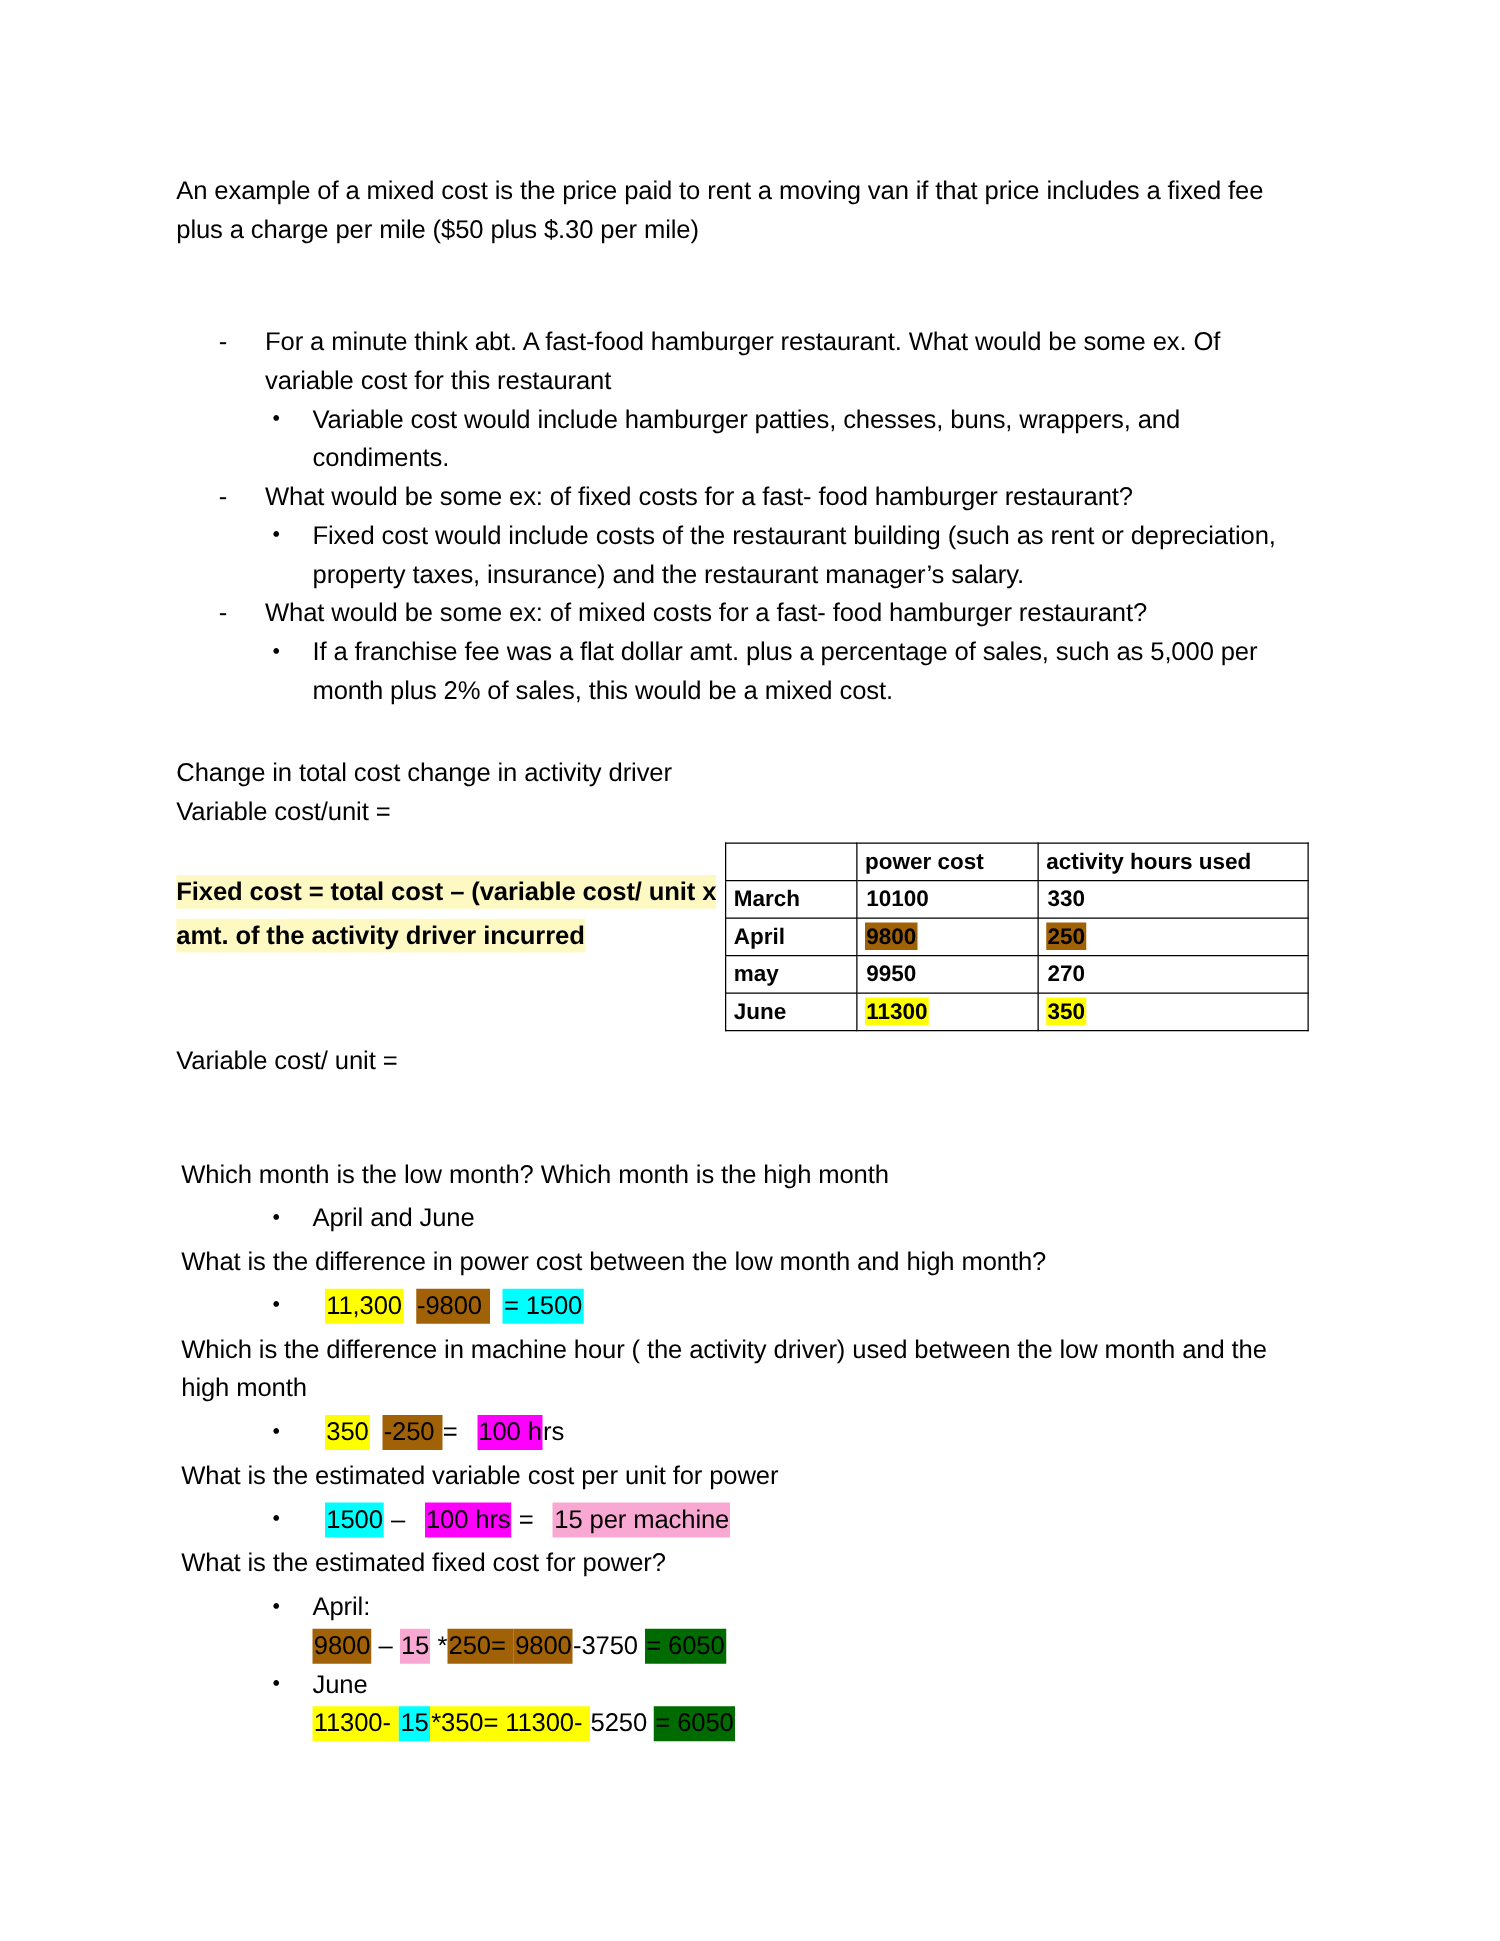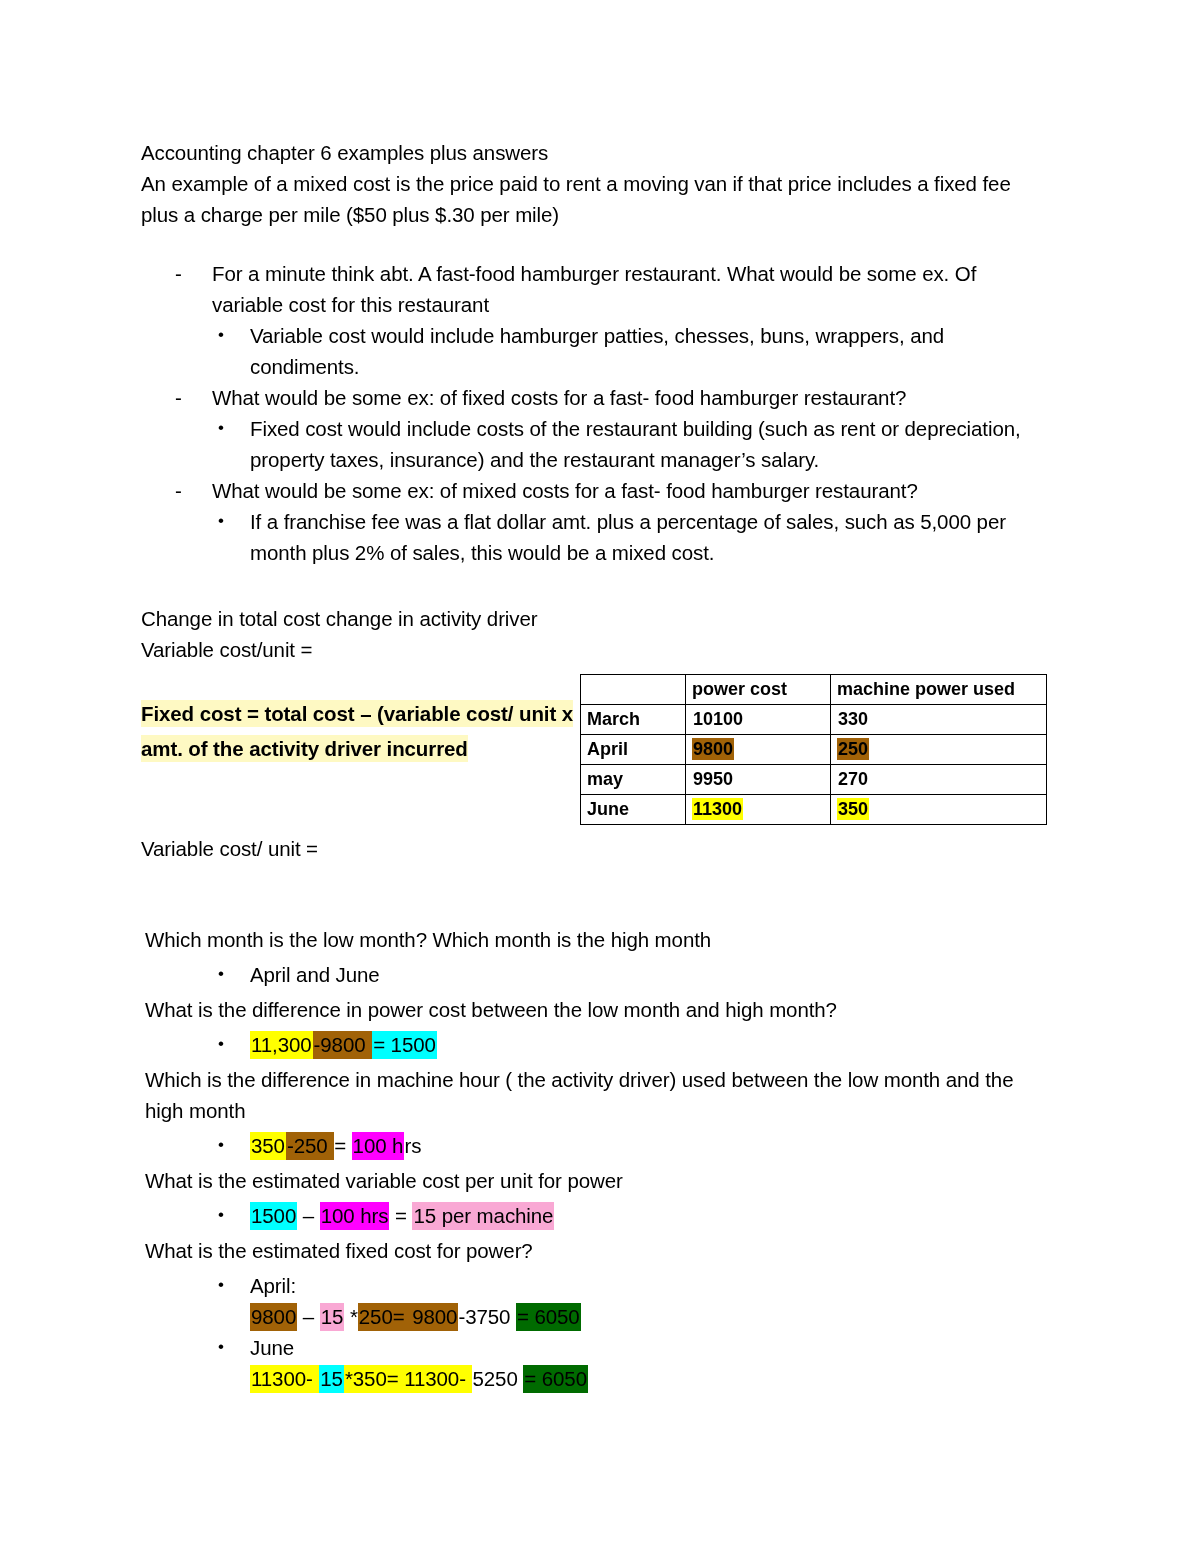--- a/index.html
+++ b/index.html
@@ -112,41 +112,40 @@
 
   
   #varcost-block { top: 833px; }
   #varcost-block p { margin: 0; }
   #varcost-block .frac-line { white-space: nowrap; }
   #varcost-block .frac-line .hl { padding: 2px 1px 3px 1px; }
 
   
   #qa-block { top: 920px; }
   #qa-block p { margin: 4px; }
-  #qa-block .ans-line .hl { padding: 2px 1px 3px 1px; }
+  #qa-block .ans-line .hl { padding: 2px 1px 3px 1px; margin-left: 10px; }
   .answer-indent {
     padding-left: 109px;
     position: relative;
   }
   .answer-indent .marker {
     position: absolute;
     left: 77px;
     top: -1px;
     font-size: 17px;
   }
   .sub-line { padding-left: 109px; }
   .sub-line .hl { padding: 2px 1px 3px 1px; }
 </style>
 </head>
 <body>
 
 <div class="page">
 
   <div class="body-text" id="intro">
-    <p>Accounting chapter 6 examples plus answers</p>
     <p>An example of a mixed cost is the price paid to rent a moving van if that price includes a fixed fee plus a charge per mile ($50 plus $.30 per mile)</p>
   </div>
 
   <div class="body-text" id="outline" style="top: 258px;">
     <ul class="dash-list">
       <li class="dash-item">
         <span class="marker">-</span>
         <span>For a minute think abt. A fast-food hamburger restaurant. What would be some ex. Of variable cost for this restaurant</span>
       </li>
       <li class="bullet-item">
@@ -177,21 +176,21 @@
     <p>Variable cost/unit =</p>
     <div class="spacer"></div>
     <p><span class="fixed-cost-hl">Fixed cost = total cost – (variable cost/ unit x amt. of the activity driver incurred</span></p>
   </div>
 
   <table id="data-table">
     <tbody>
       <tr>
         <td class="c-month"></td>
         <td class="c-power">power cost</td>
-        <td class="c-mach">machine power used</td>
+        <td class="c-mach">activity hours used</td>
       </tr>
       <tr>
         <td class="c-month">March</td>
         <td class="c-power"><span class="cellmark">10100</span></td>
         <td class="c-mach"><span class="cellmark">330</span></td>
       </tr>
       <tr>
         <td class="c-month">April</td>
         <td class="c-power"><span class="cellmark hl-brightgreen">9800</span></td>
         <td class="c-mach"><span class="cellmark hl-brightgreen">250</span></td>

